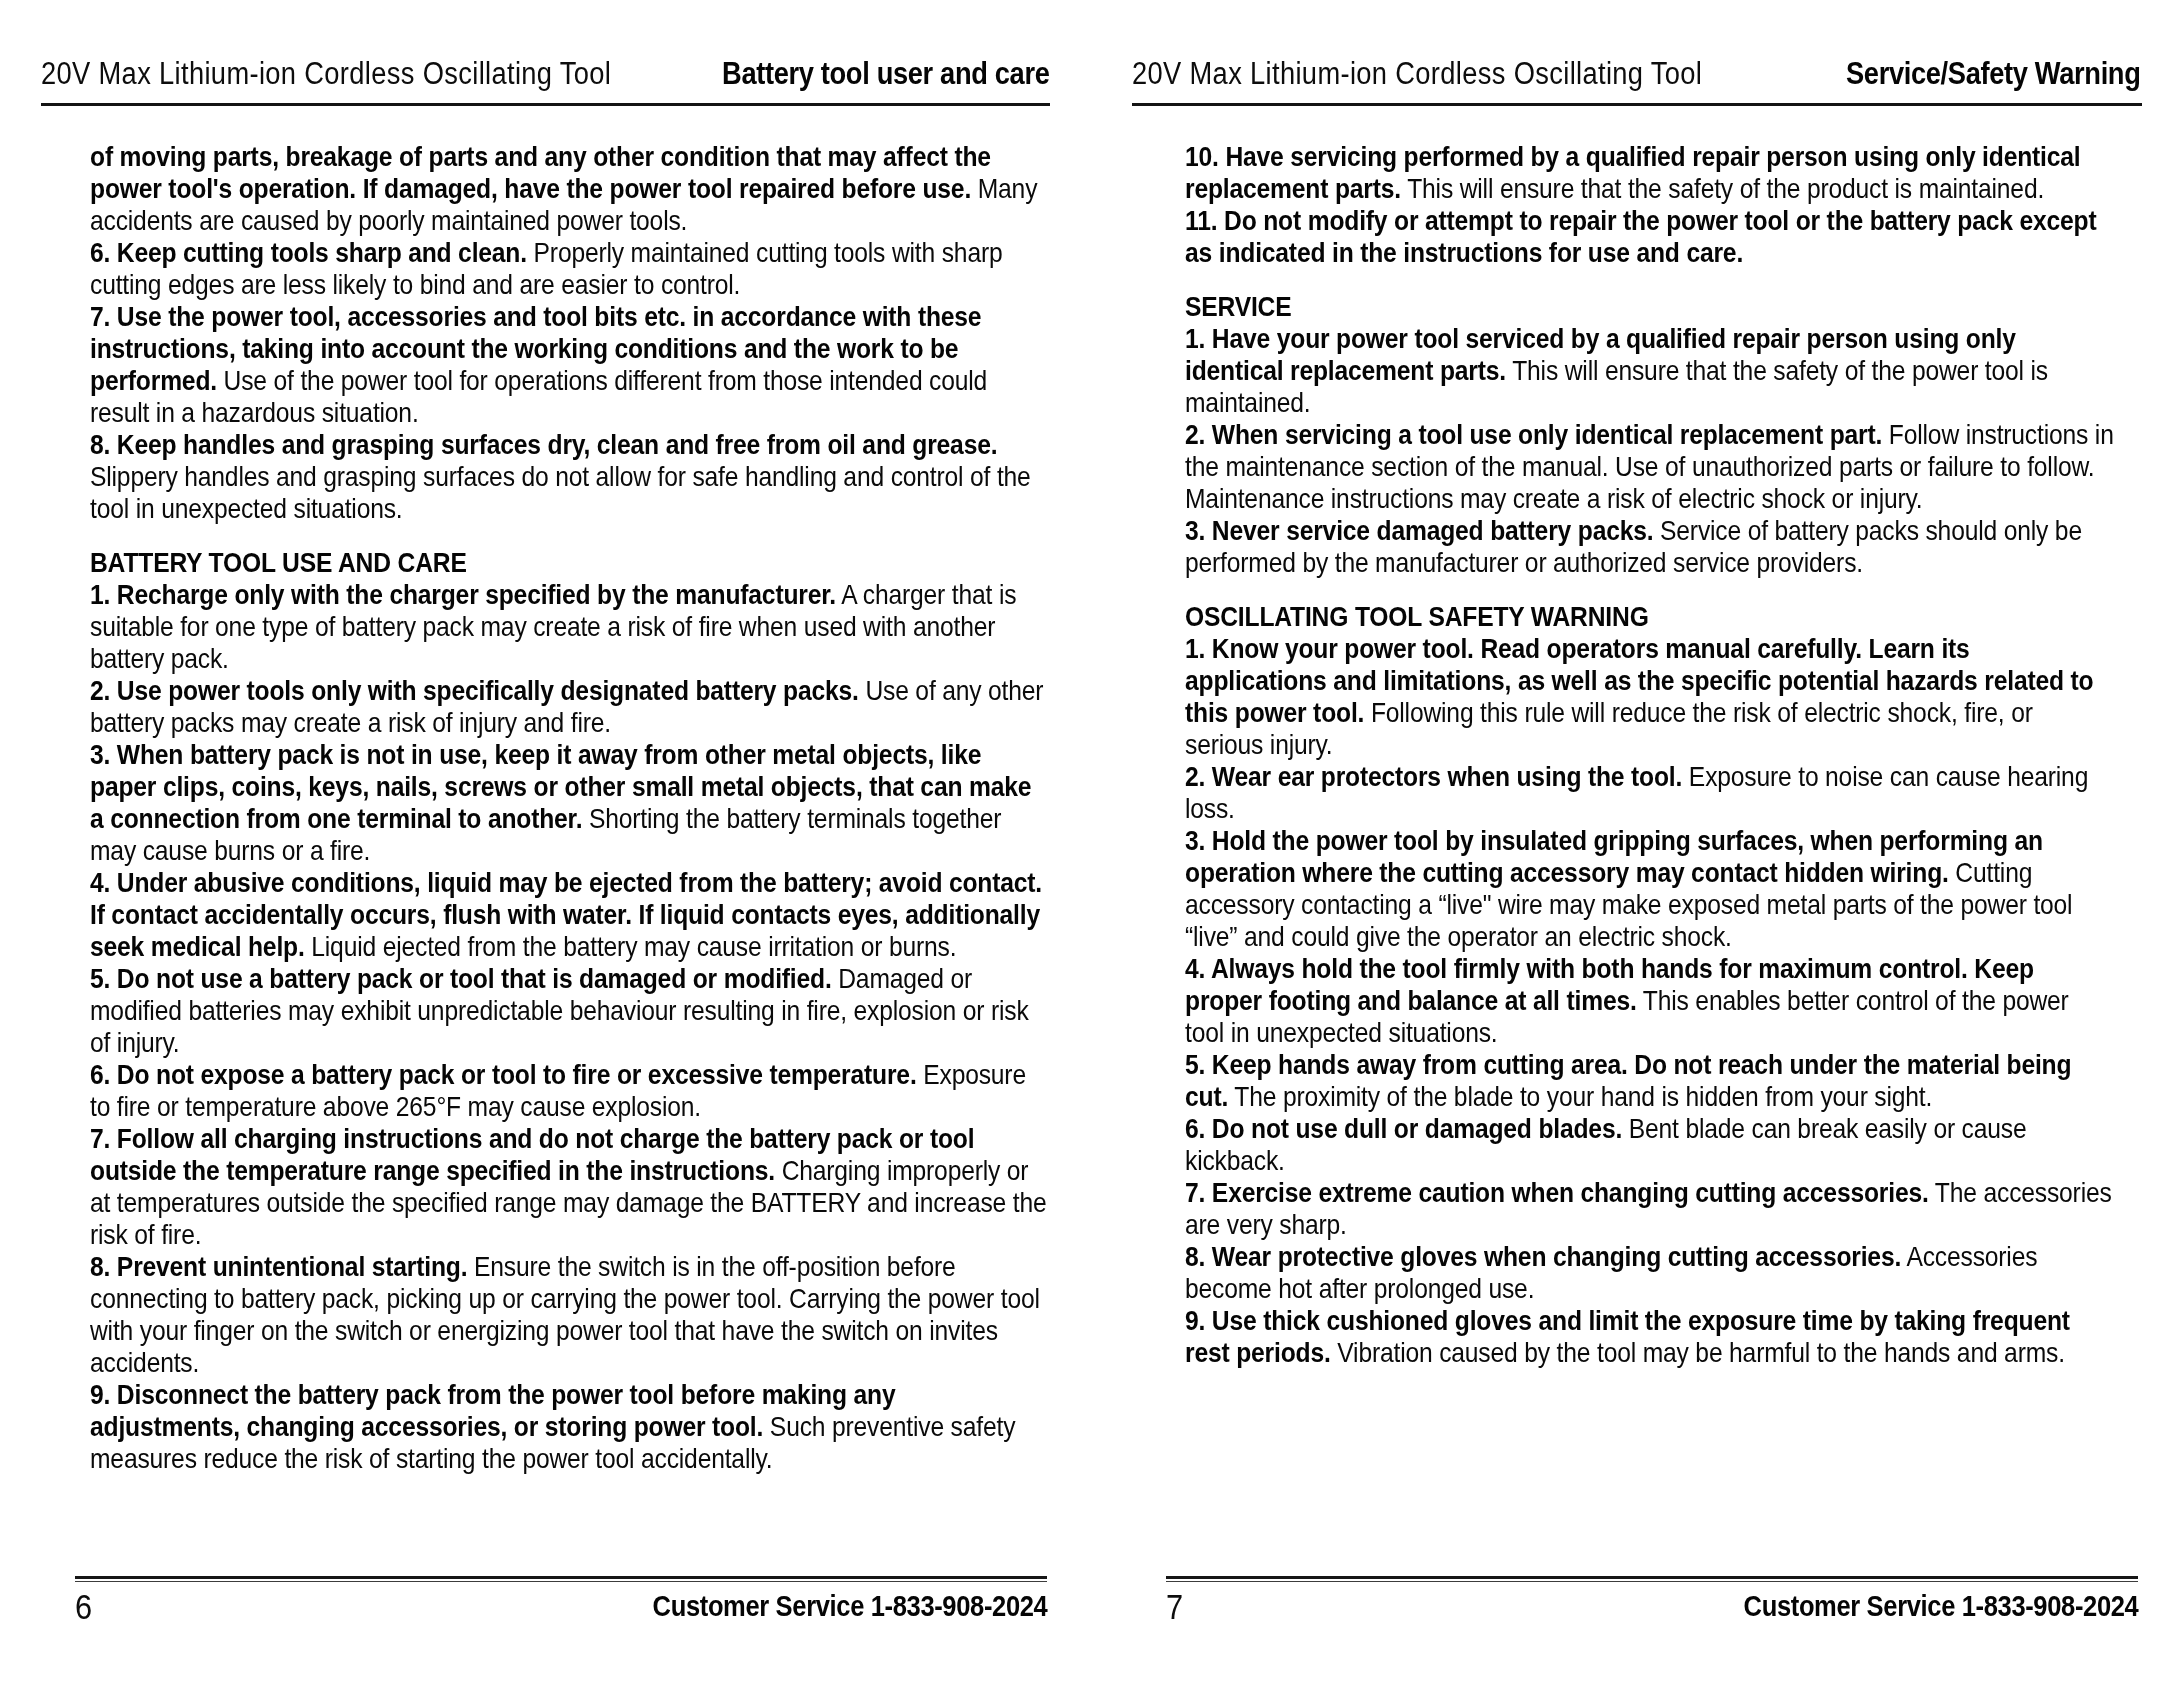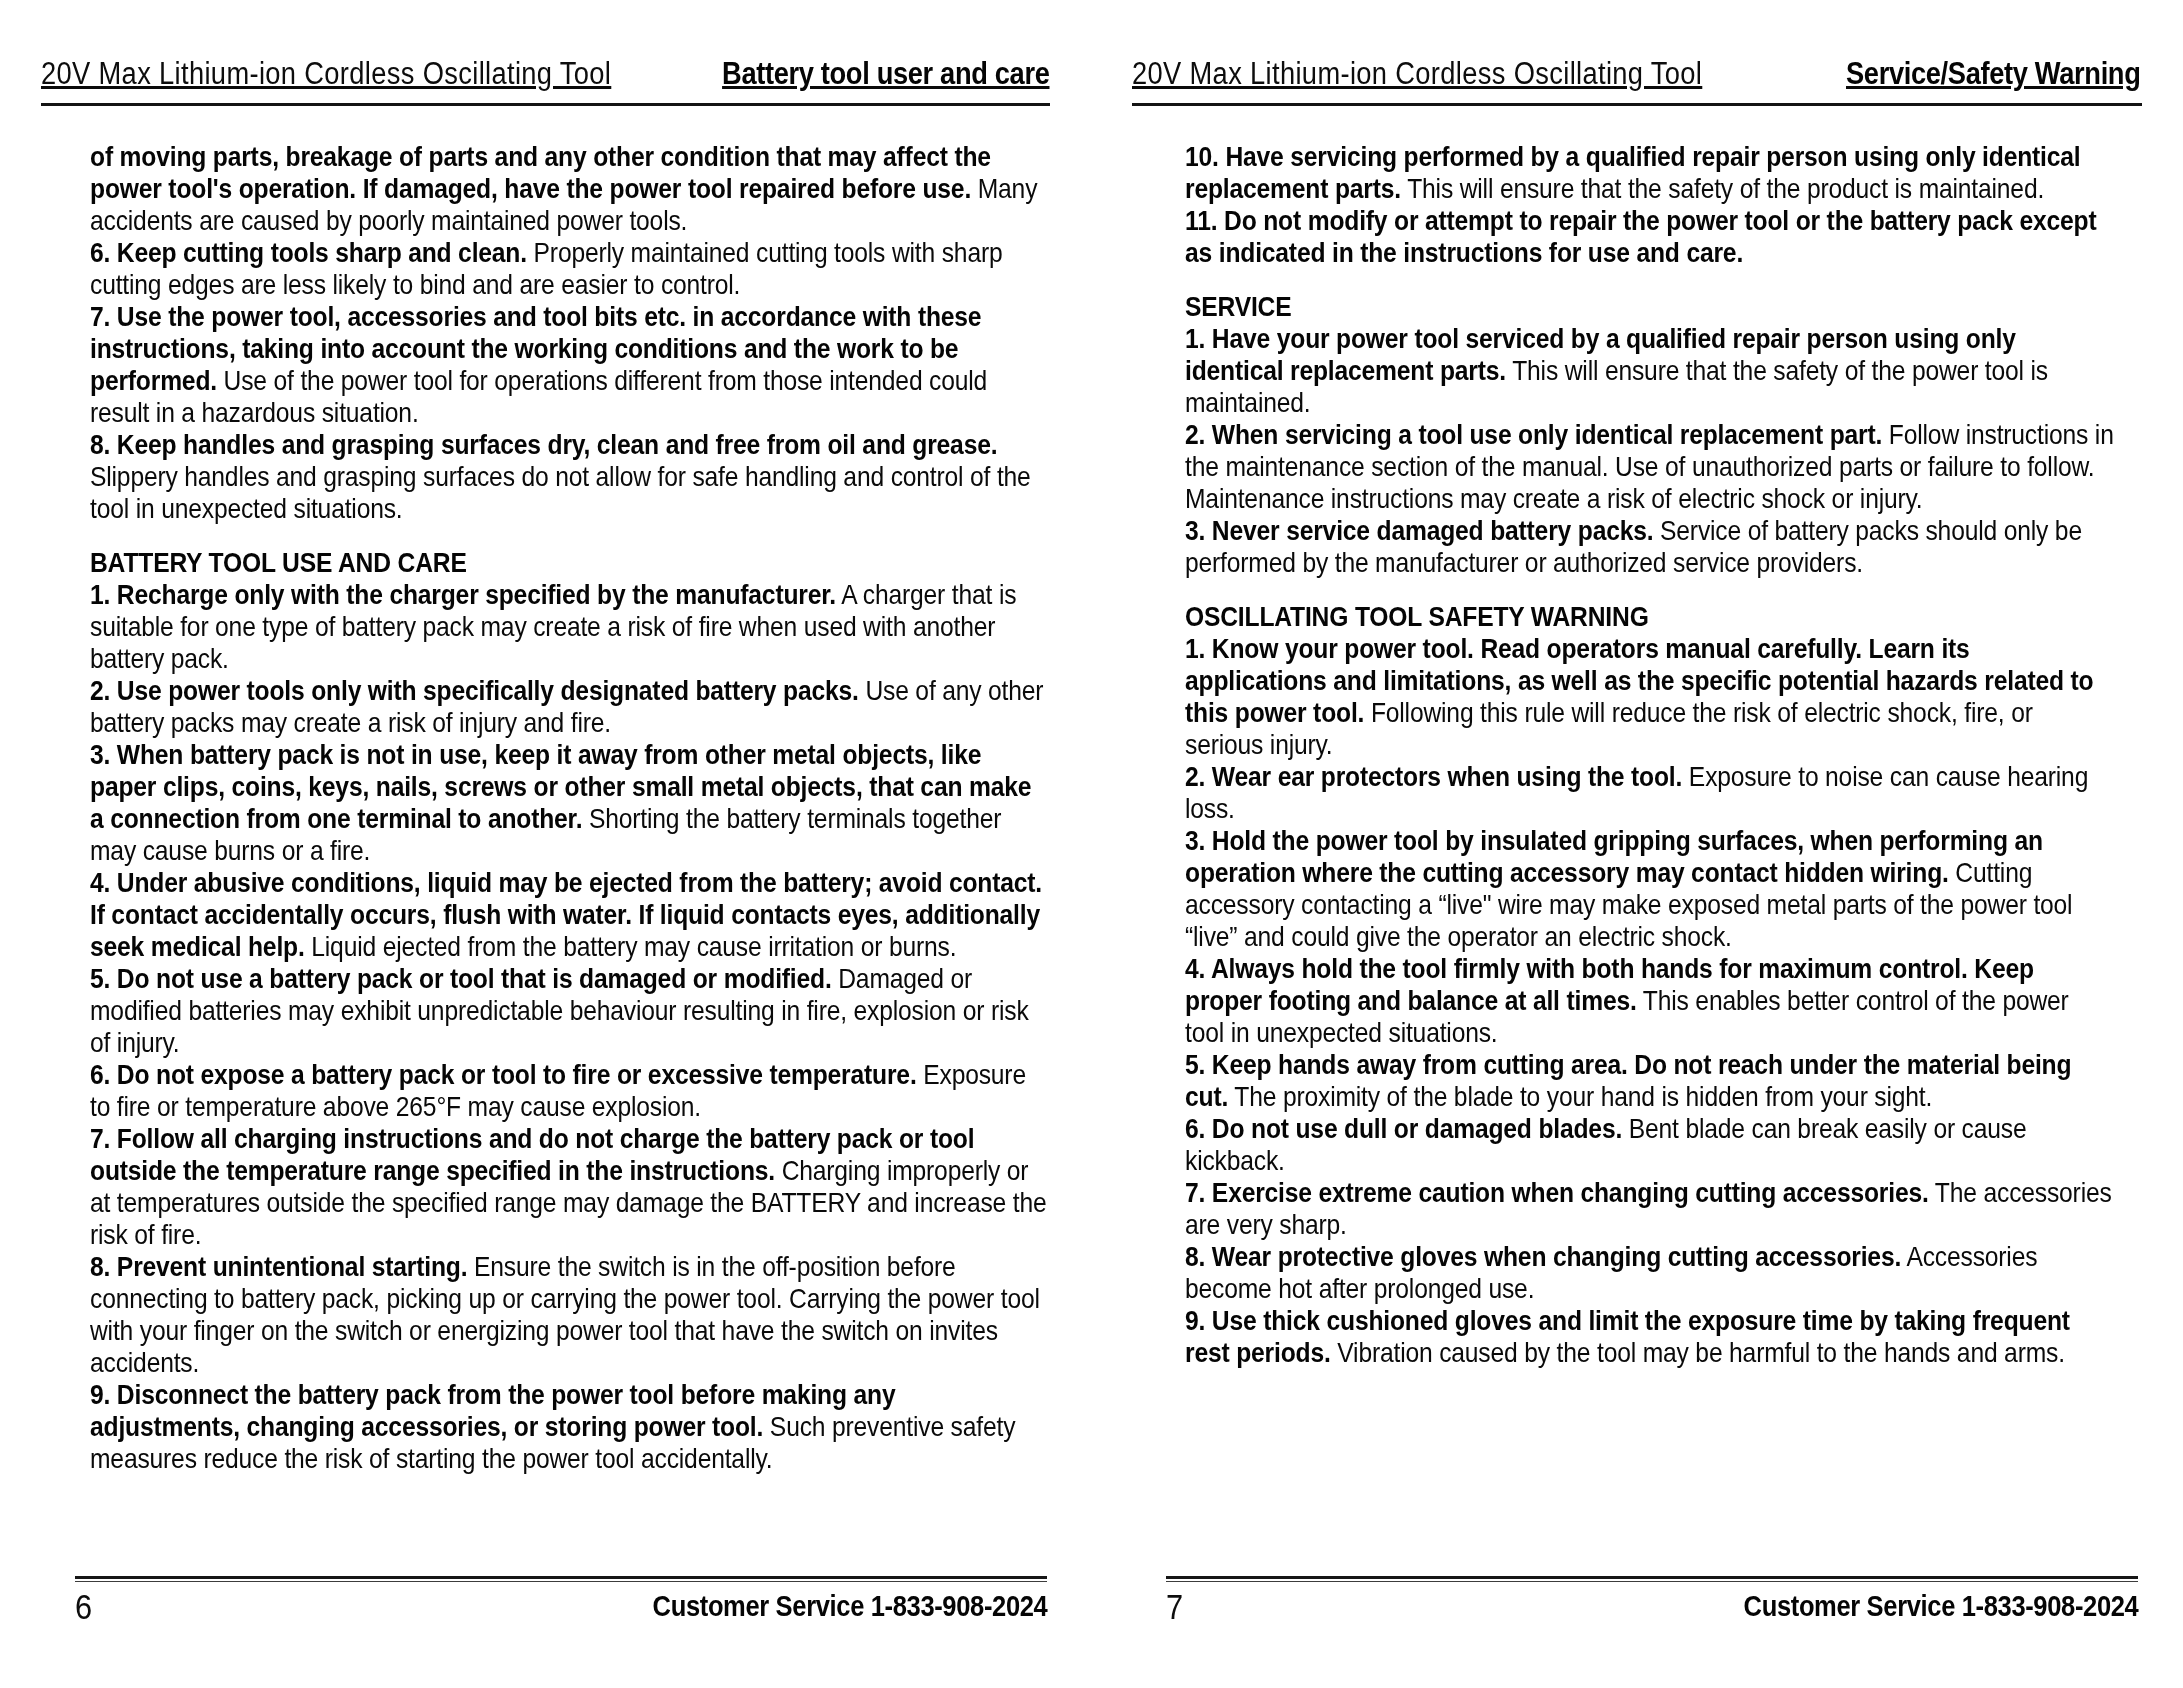--- a/index.html
+++ b/index.html
@@ -20,21 +20,21 @@
   .page {
     position: relative;
     width: 1091px;
     height: 1689px;
     padding: 0 41px;
     background: #ffffff;
   }
   .page.page-right { width: 1092px; }
 
   
-  .page-header { padding-top: 56px; text-decoration: underline; }
+  .page-header { padding-top: 56px; }
   .header-row {
     width: 1146px;                 
     transform: scaleX(0.88);
     transform-origin: left top;
     display: flex;
     justify-content: space-between;
     align-items: baseline;
     white-space: nowrap;
   }
   .product-title {

